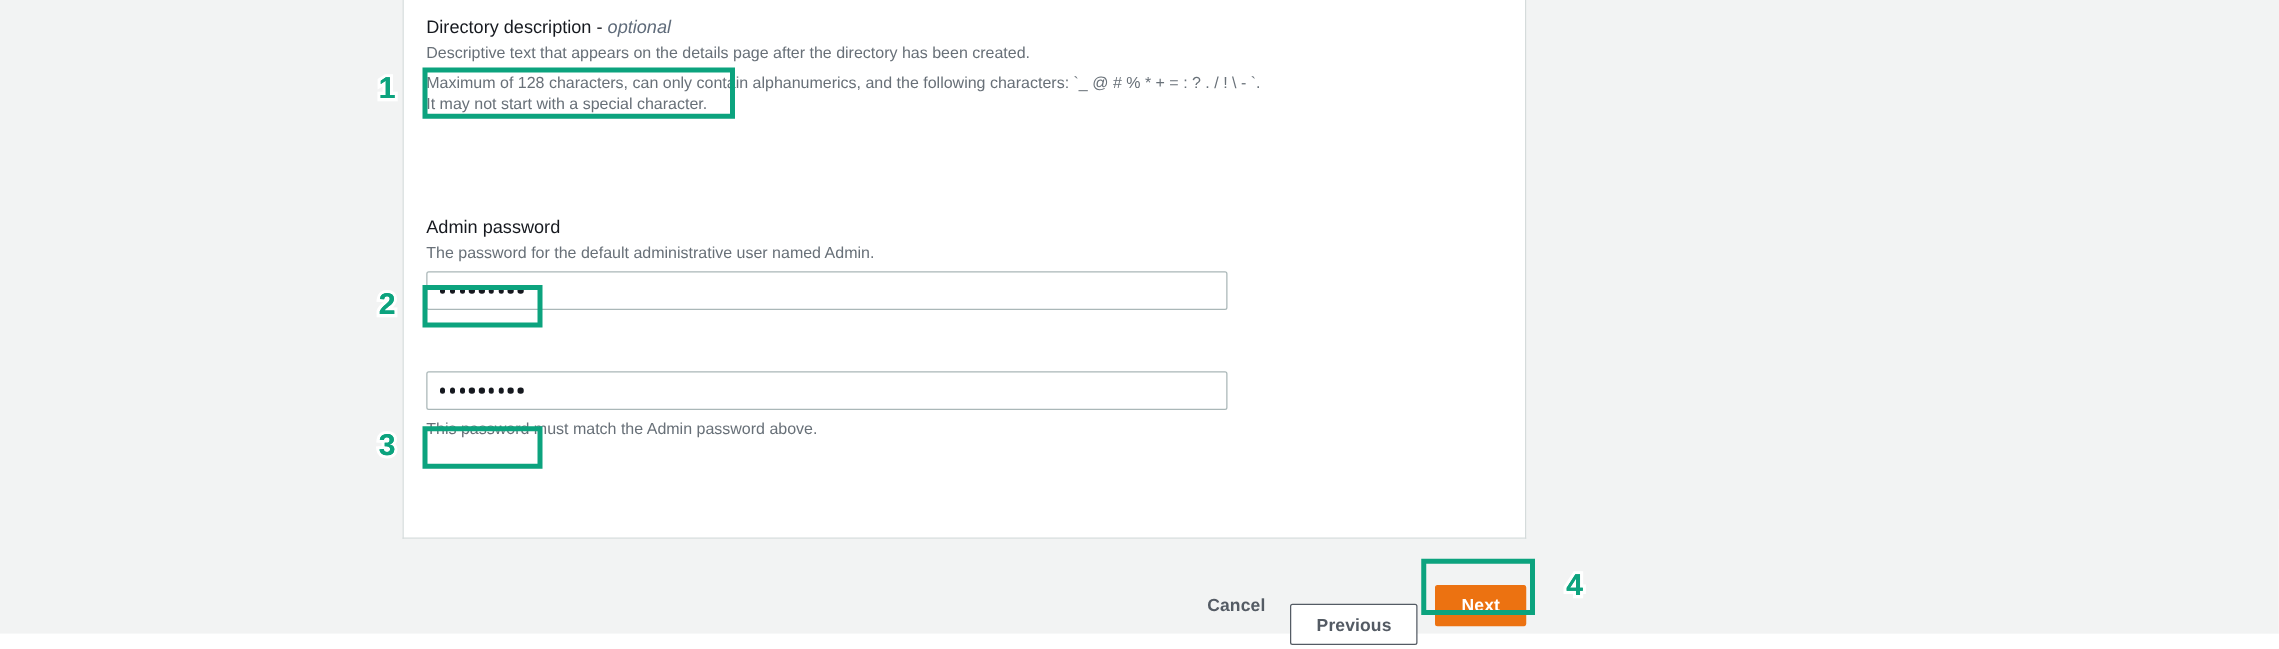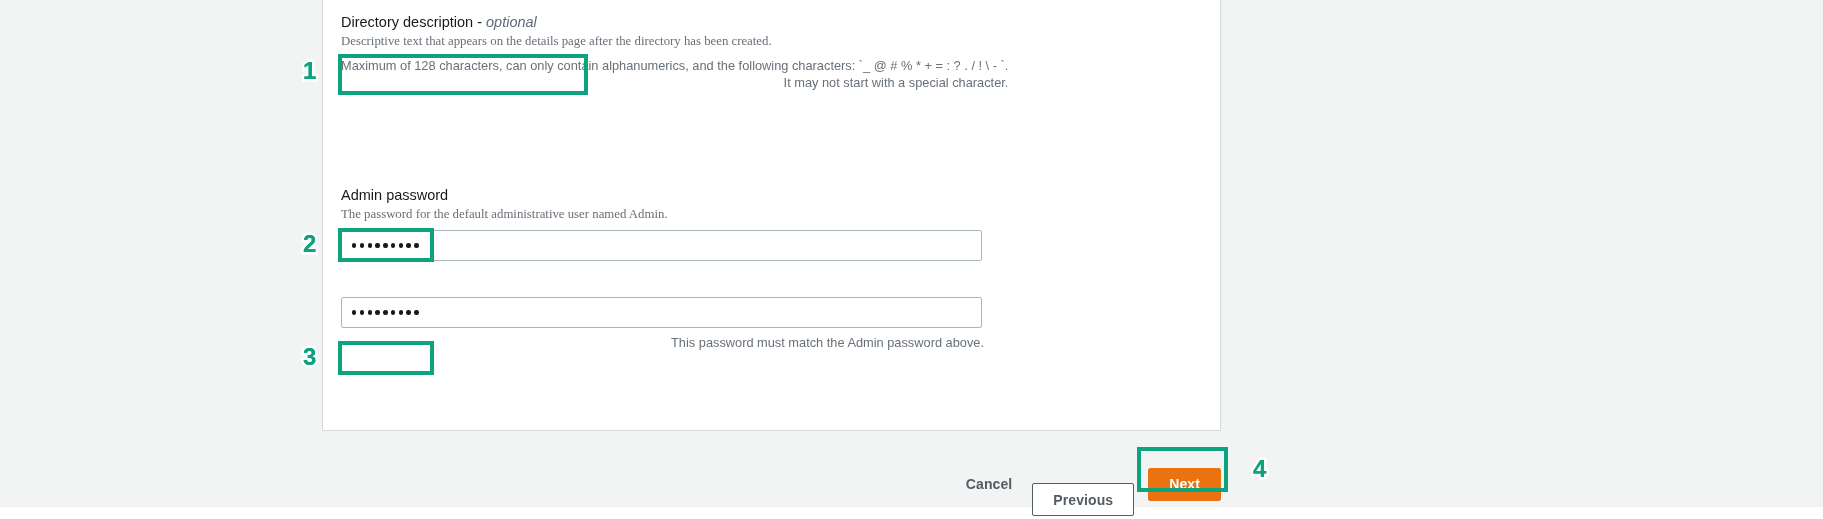--- a/index.html
+++ b/index.html
@@ -65,29 +65,27 @@
     color: #5f6b7a;
     font-weight: 400;
   }
 
   .field-desc {
     font-size: 12.8px;
     color: #687078;
     line-height: 17px;
     margin: 0 0 7px 0;
     white-space: nowrap;
-    font-family: Liberation Serif, serif;
   }
 
   .field-hint {
     font-size: 12.8px;
     color: #687078;
     line-height: 17px;
     margin: 6px 0 0 0;
-    text-align: right;
   }
   .field-hint .hint-line { display: block; white-space: nowrap; }
 
   
   .aws-textarea {
     display: block;
     width: 641px;
     height: 70px;
     border: 1px solid #aab7b8;
     border-radius: 2px;
@@ -249,21 +247,21 @@
       </div>
       <div class="field-desc">Descriptive text that appears on the details page after the directory has been created.</div>
 
 
       <div class="field-hint">
         <span class="hint-line">Maximum of 128 characters, can only contain alphanumerics, and the following characters: `_ @ # % * + = : ? . / ! \ - `.</span>
         <span class="hint-line">It may not start with a special character.</span>
       </div>
     </div>
 
-    <div class="field" style="top:197px;">
+    <div class="field" style="top:184px;">
       <div class="field-label">Admin password</div>
       <div class="field-desc">The password for the default administrative user named Admin.</div>
 
       <div style="position:relative;width:643px;">
         <input class="aws-input" type="text" readonly="" value="" style="">
         <span class="pw-dots">
           <span></span>
             <span></span>
             <span></span>
             <span></span>

